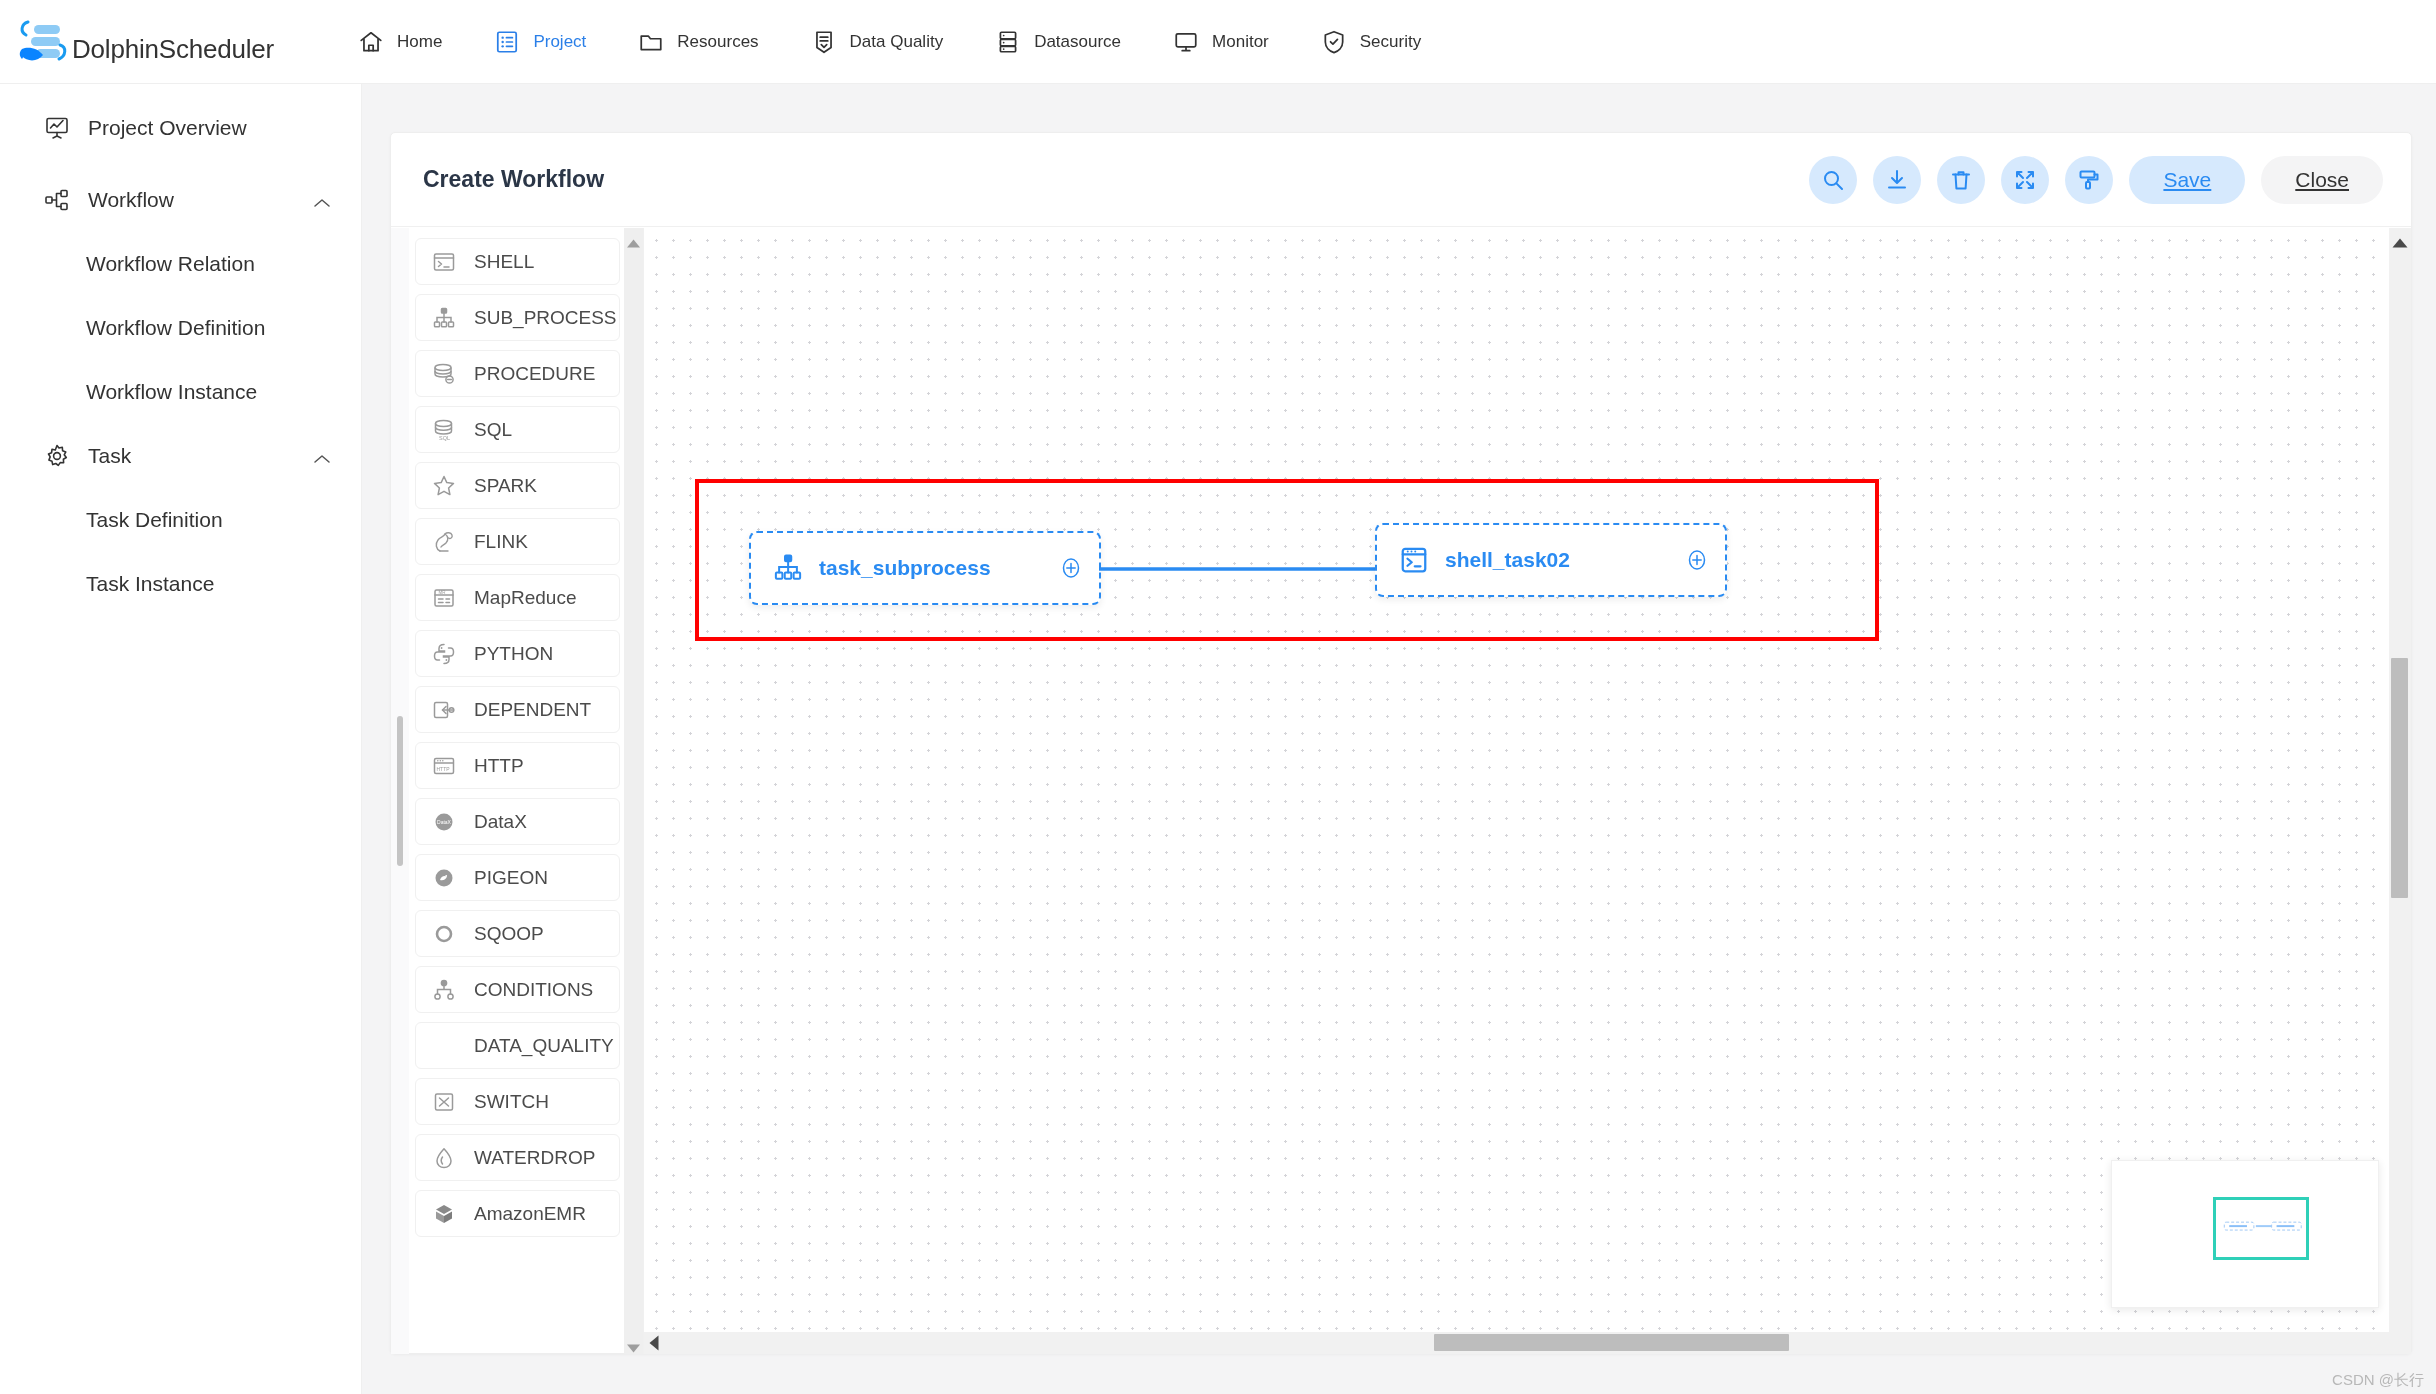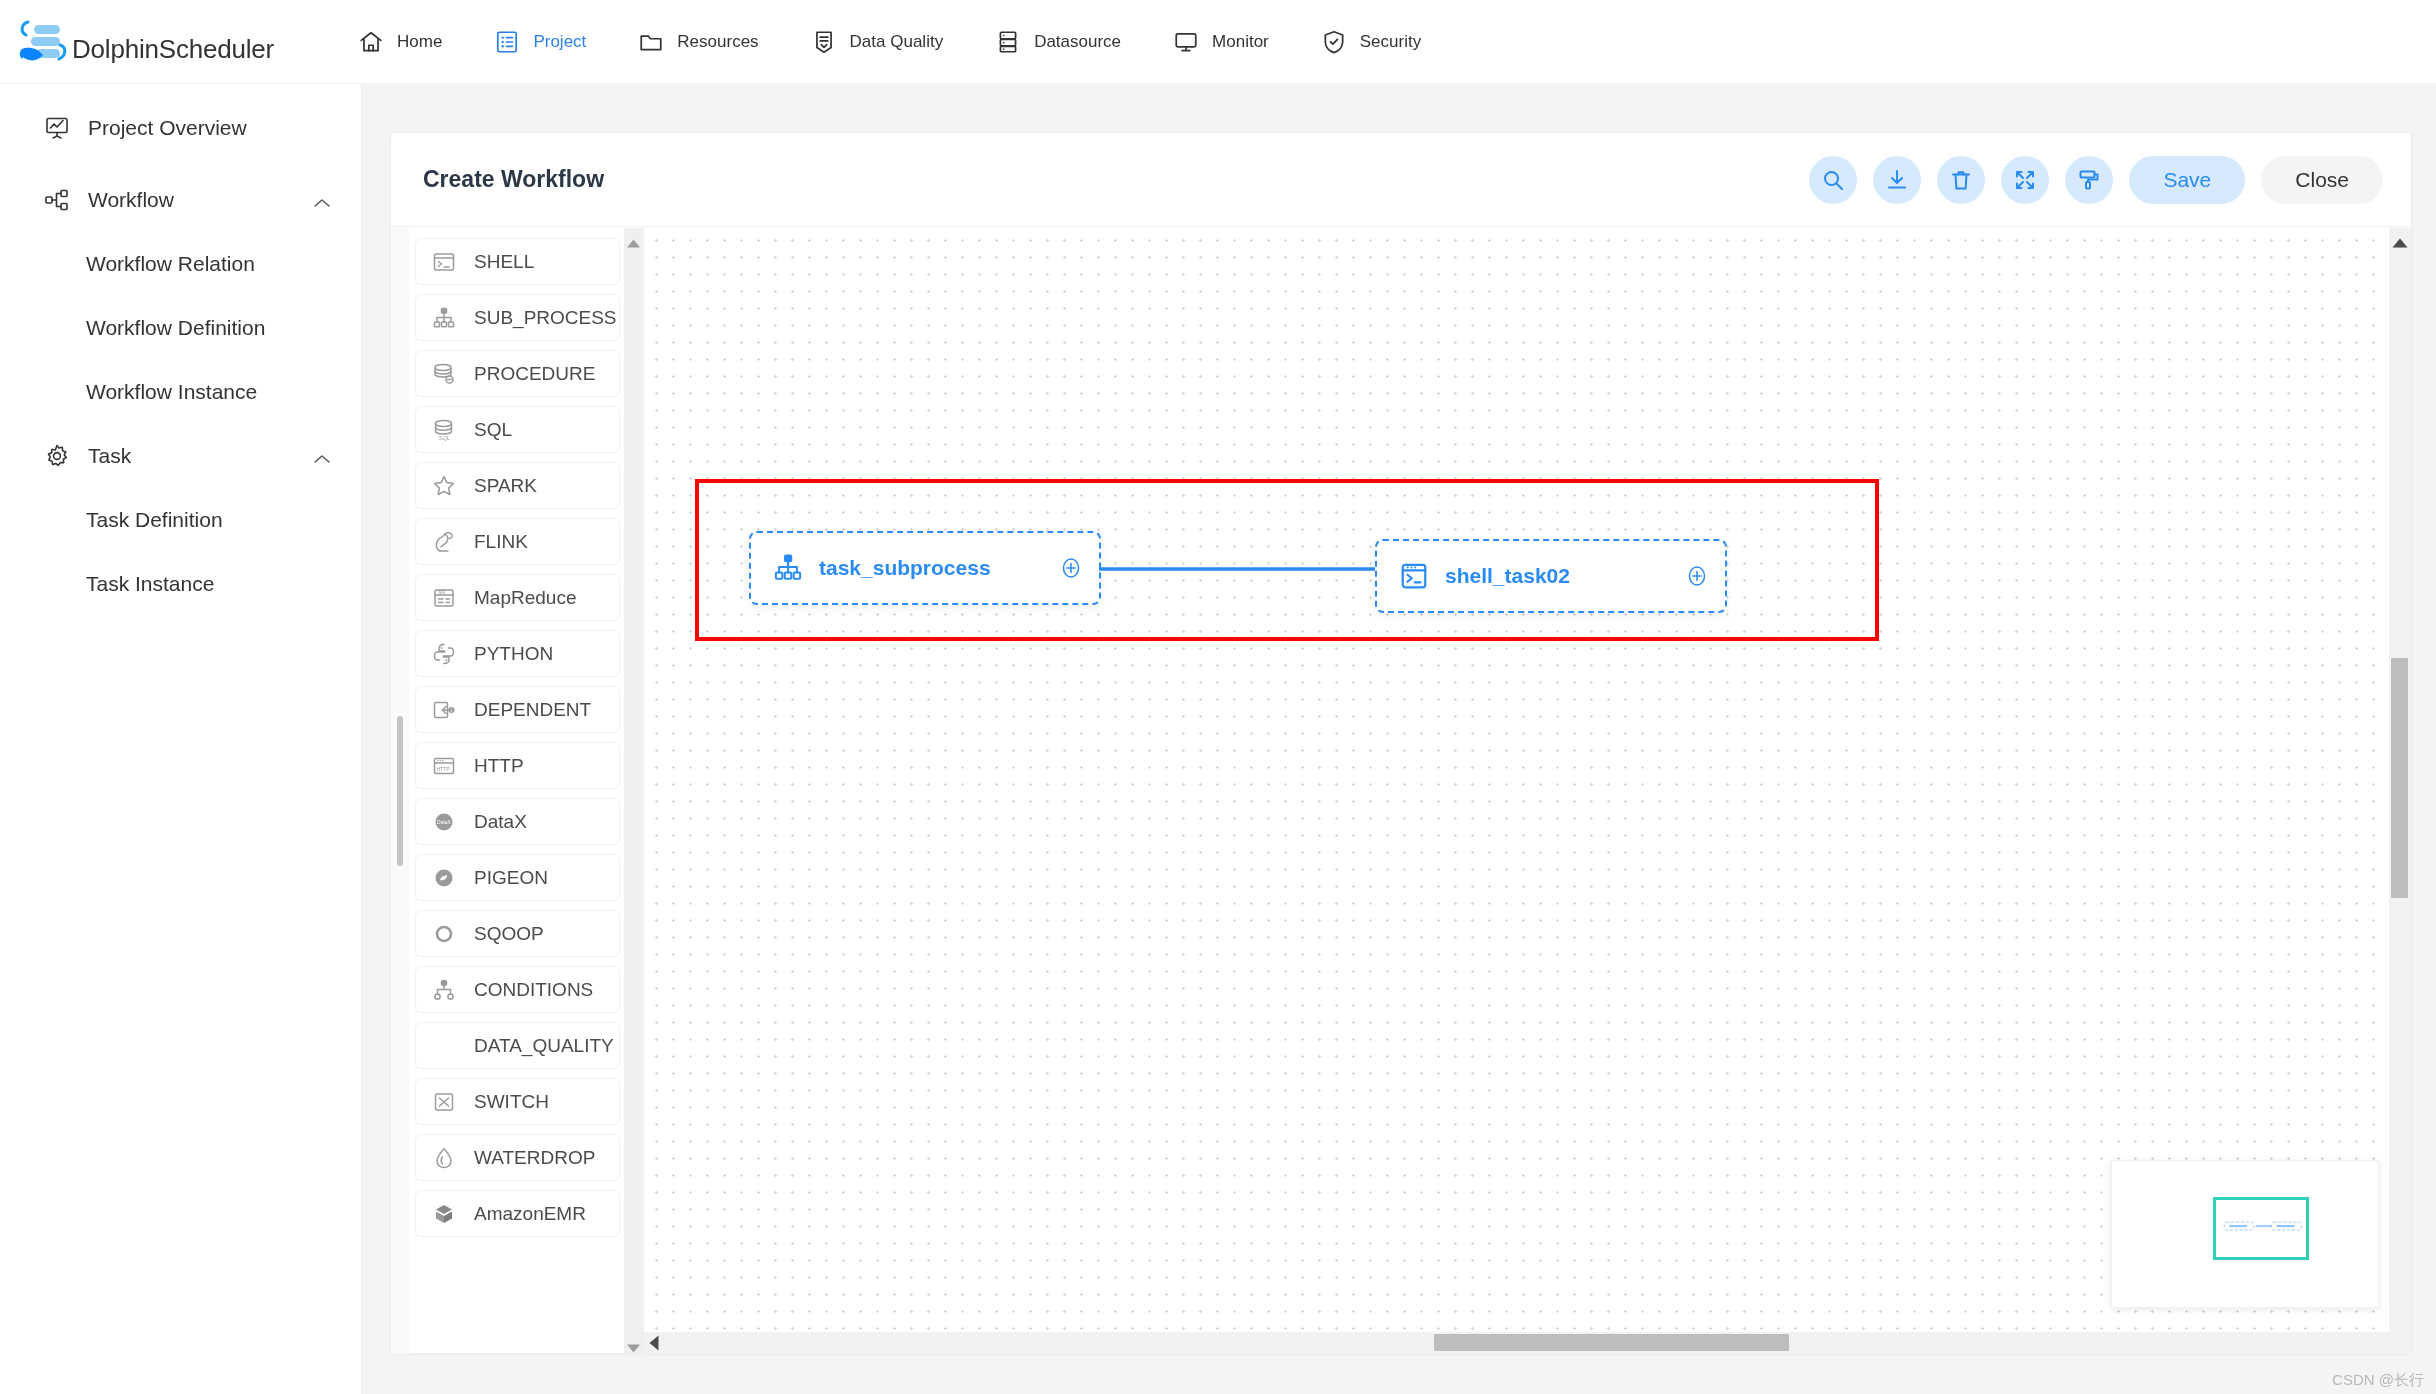--- a/index.html
+++ b/index.html
@@ -106,21 +106,21 @@
     width: 48px; height: 48px; border-radius: 50%;
     background: #d6e9fd; border: none; cursor: pointer;
     display: flex; align-items: center; justify-content: center;
     padding: 0;
   }
   .tb-btn svg { width: 24px; height: 24px; display: block; }
   .tb-text {
     height: 48px; border-radius: 24px; border: none;
     padding: 0 34px; font-size: 21px; cursor: pointer;
     font-family: "Liberation Sans", sans-serif;
-    display: flex; align-items: center; justify-content: center;
+    display: flex; align-items: center; justify-content: center; text-decoration: underline;
   }
   .tb-save { background: #d6e9fd; color: #2a8bf2; }
   .tb-close { background: #f4f4f5; color: #333333; text-align: right; }
 
   
   .panel-body {
     position: absolute; left: 0; top: 95px;
     width: 100%; height: 1126px;
     display: flex;
   }
@@ -220,21 +220,21 @@
     margin-left: 16px; white-space: nowrap;
   }
   .node .n-port {
     position: absolute; right: 16px; top: 50%;
     transform: translateY(-50%);
     width: 24px; height: 24px; cursor: crosshair;
   }
   .node .n-port svg { width: 24px; height: 24px; display: block; }
 
   #node-subprocess { left: 54px; top: 52px; width: 352px; }
-  #node-shell { left: 680px; top: 60px; width: 352px; text-align: center; }
+  #node-shell { left: 680px; top: 44px; width: 352px; text-align: center; }
 
   .edge { position: absolute; left: 404px; top: 83px; width: 300px; height: 14px; }
   .edge svg { width: 300px; height: 14px; display: block; }
 
   .node-layer {
     position: absolute; left: 51px; top: 251px;
     width: 1184px; height: 162px;
   }
 
   

